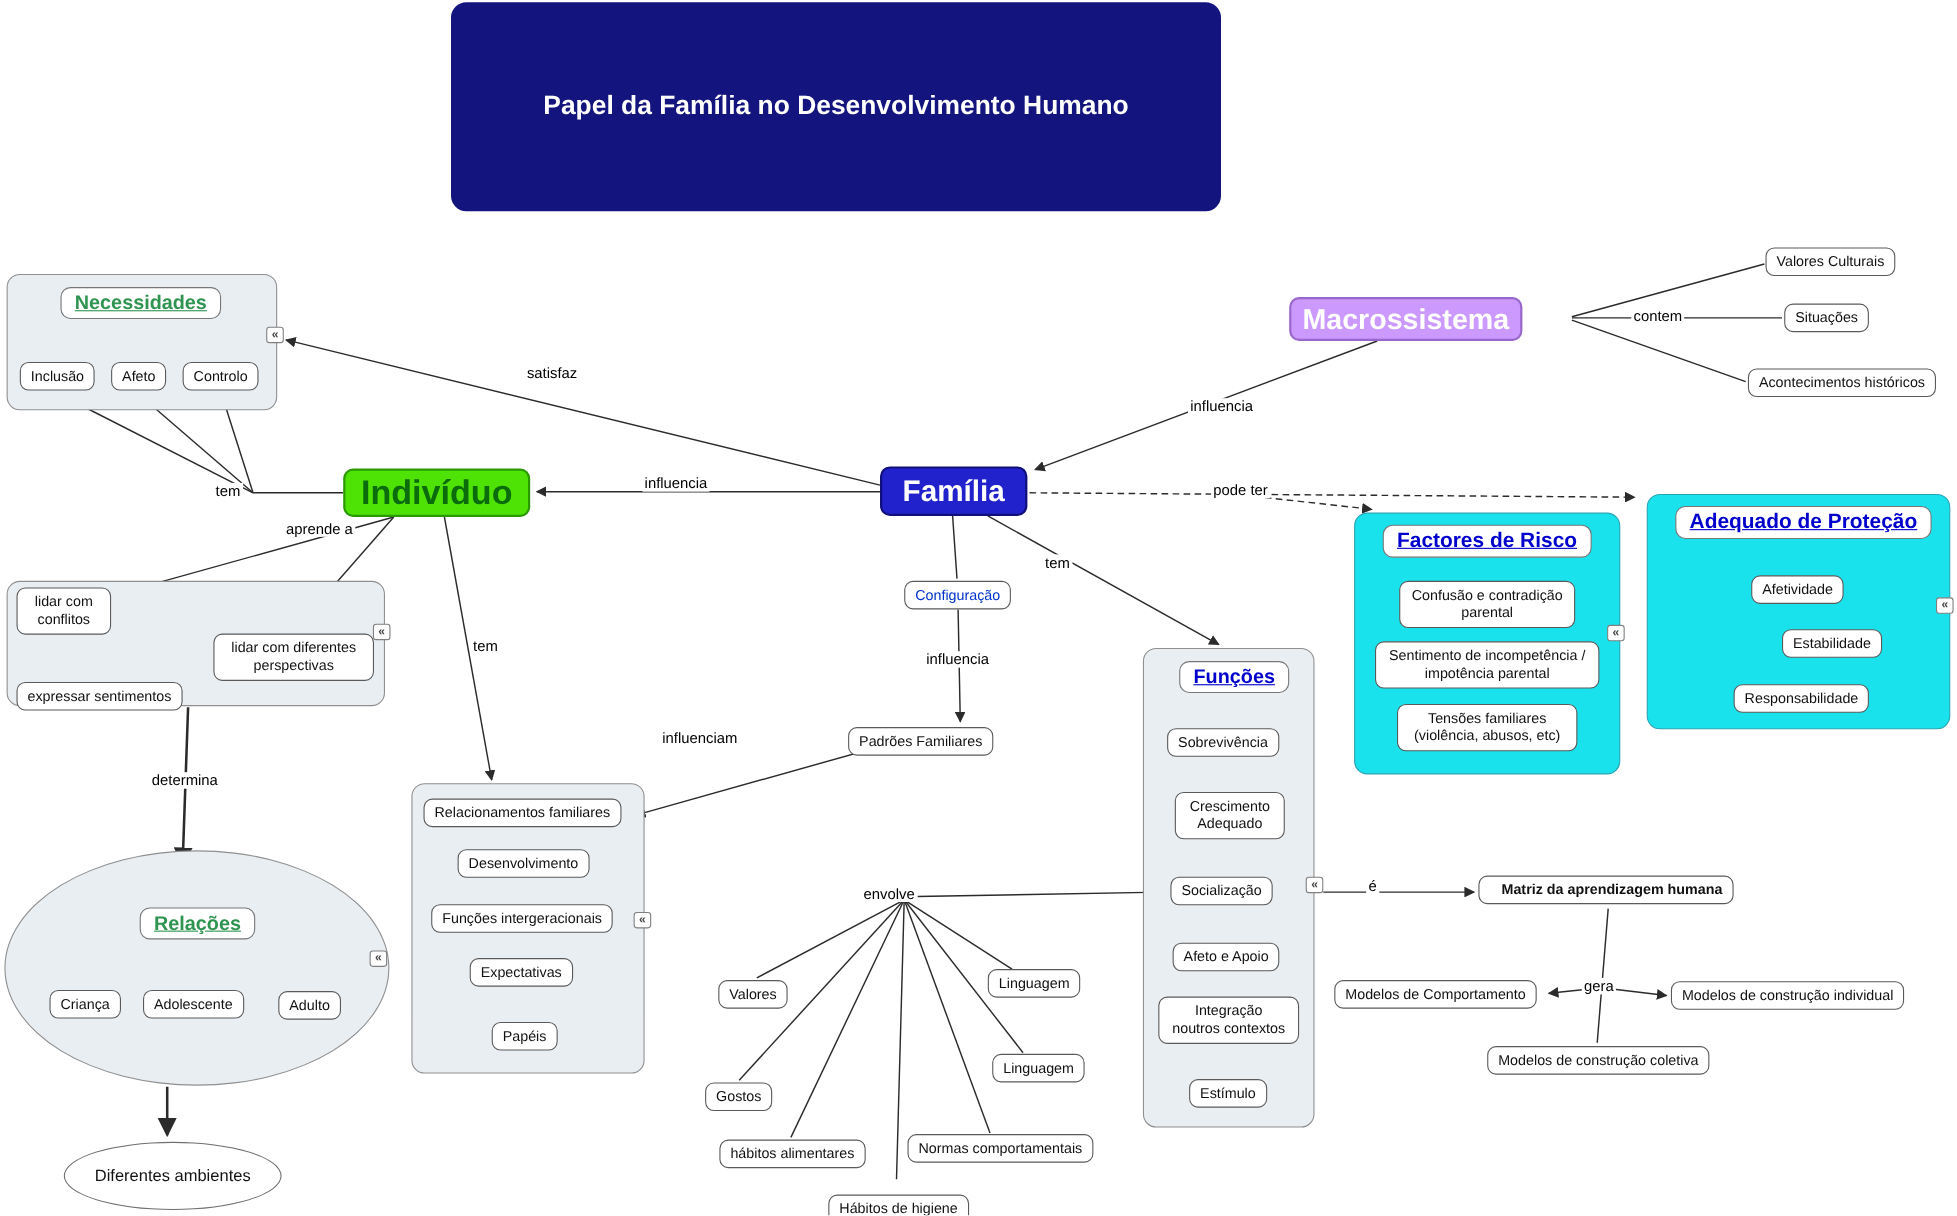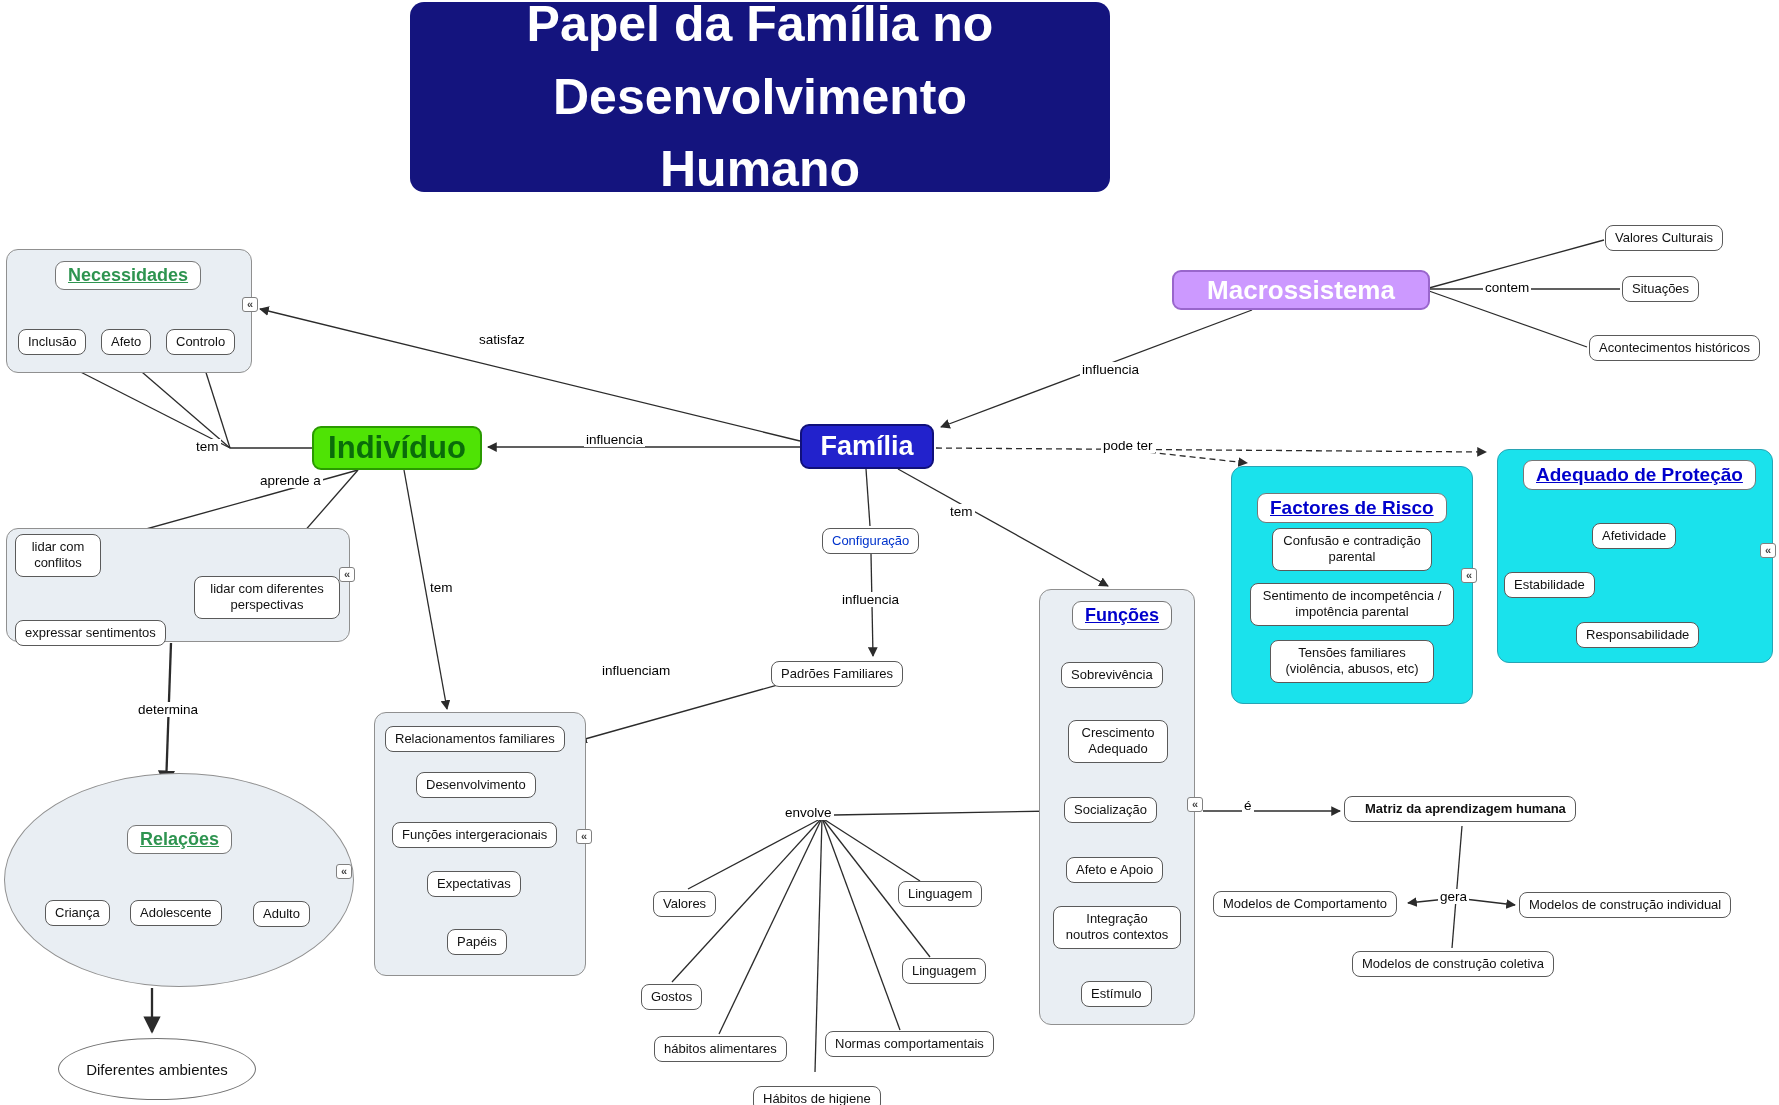--- a/index.html
+++ b/index.html
@@ -33,21 +33,21 @@
   .link-label { position:absolute; font-size:13.5px; color:#000; background:#fff; padding:0 2px;
                 white-space:nowrap; z-index:2; }
 
   .big-node { position:absolute; display:flex; align-items:center; justify-content:center;
               font-weight:bold; border-radius:9px; z-index:3; }
   #familia       { background:#2222cc; border:2px solid #10107a; color:#fff; font-size:27px; }
   #individuo     { background:#4fe305; border:2px solid #2a9a00; color:#0a6c0a; font-size:31px; }
   #macrossistema { background:#cc99ff; border:2px solid #9966cc; color:#fff; font-size:26px; }
 
   #title-banner { position:absolute; left:410px; top:2px; width:700px; height:190px;
-                  background:#14147e; border-radius:14px; color:#fff; font-weight:bold; font-size:50px;
+                  background:#14147e; border-radius:14px; color:#fff; font-weight:bold; font-size:24px;
                   text-align:center; display:flex; align-items:center; justify-content:center;
                   line-height:1.45; padding:0 60px; z-index:3; }
 
   .expand { position:absolute; width:16px; height:15px; background:#fff; border:1px solid #808080;
             border-radius:3px; font-size:11px; line-height:12px; text-align:center; color:#444;
             font-weight:bold; z-index:4; cursor:pointer; }
 </style>
 </head>
 <body>
 
@@ -126,21 +126,21 @@
 
   <div id="title-banner">Papel da Família no Desenvolvimento Humano</div>
 
   <div class="group" style="left:6px; top:249px; width:246px; height:124px;"></div>
   <div class="group-title green" style="left:55px; top:261px;">Necessidades</div>
   <div class="chip" style="left:18px; top:329px;">Inclusão</div>
   <div class="chip" style="left:101px; top:329px;">Afeto</div>
   <div class="chip" style="left:166px; top:329px;">Controlo</div>
   <div class="expand" style="left:242px; top:297px;">«</div>
 
-  <div id="macrossistema" class="big-node" style="left:1172px; top:270px; width:258px; height:40px;">Macrossistema</div>
+  <div id="macrossistema" class="big-node" style="left:1172px; top:270px; width:212px; height:40px;">Macrossistema</div>
   <div class="chip" style="left:1605px; top:225px;">Valores Culturais</div>
   <div class="chip" style="left:1622px; top:276px;">Situações</div>
   <div class="chip" style="left:1589px; top:335px;">Acontecimentos históricos</div>
 
   <div id="familia" class="big-node" style="left:800px; top:424px; width:134px; height:45px;">Família</div>
   <div id="individuo" class="big-node" style="left:312px; top:426px; width:170px; height:44px;">Indivíduo</div>
 
   <div class="group" style="left:6px; top:528px; width:344px; height:114px;"></div>
   <div class="chip multi" style="left:15px; top:534px; width:86px;">lidar com conflitos</div>
   <div class="chip" style="left:15px; top:600px;margin-top:20px;">expressar sentimentos</div>
@@ -171,30 +171,30 @@
   <div class="group-title blue" style="left:1072px; top:601px;">Funções</div>
   <div class="chip" style="left:1061px; top:662px;">Sobrevivência</div>
   <div class="chip multi" style="left:1068px; top:720px; width:100px;">Crescimento Adequado</div>
   <div class="chip" style="left:1064px; top:797px;">Socialização</div>
   <div class="chip" style="left:1066px; top:857px;">Afeto e Apoio</div>
   <div class="chip multi" style="left:1053px; top:906px; width:128px;">Integração noutros contextos</div>
   <div class="chip" style="left:1081px; top:981px;">Estímulo</div>
   <div class="expand" style="left:1187px; top:797px;">«</div>
 
   <div class="group cyan" style="left:1231px; top:466px; width:242px; height:238px;"></div>
-  <div class="group-title blue sm" style="left:1257px; top:493px;">Factores de Risco</div>
+  <div class="group-title blue sm" style="left:1257px; top:477px;">Factores de Risco</div>
   <div class="chip multi" style="left:1272px; top:528px; width:160px;">Confusão e contradição parental</div>
   <div class="chip multi" style="left:1250px; top:583px; width:204px;">Sentimento de incompetência / impotência parental</div>
   <div class="chip multi" style="left:1270px; top:640px; width:164px;">Tensões familiares (violência, abusos, etc)</div>
   <div class="expand" style="left:1461px; top:568px;">«</div>
 
   <div class="group cyan" style="left:1497px; top:449px; width:276px; height:214px;"></div>
   <div class="group-title blue sm" style="left:1523px; top:460px;">Adequado de Proteção</div>
   <div class="chip" style="left:1592px; top:523px;">Afetividade</div>
-  <div class="chip" style="left:1504px; top:572px;">Estabilidade</div>
+  <div class="chip" style="left:1620px; top:572px;">Estabilidade</div>
   <div class="chip" style="left:1576px; top:622px;">Responsabilidade</div>
   <div class="expand" style="left:1760px; top:543px;">«</div>
 
   <div class="chip bold" style="left:1344px; top:796px;">Matriz da aprendizagem humana</div>
   <div class="chip" style="left:1213px; top:891px;">Modelos de Comportamento</div>
   <div class="chip" style="left:1519px; top:892px;">Modelos de construção individual</div>
   <div class="chip" style="left:1352px; top:951px;">Modelos de construção coletiva</div>
 
   <div class="chip" style="left:653px; top:891px;">Valores</div>
   <div class="chip" style="left:898px; top:881px;">Linguagem</div>

